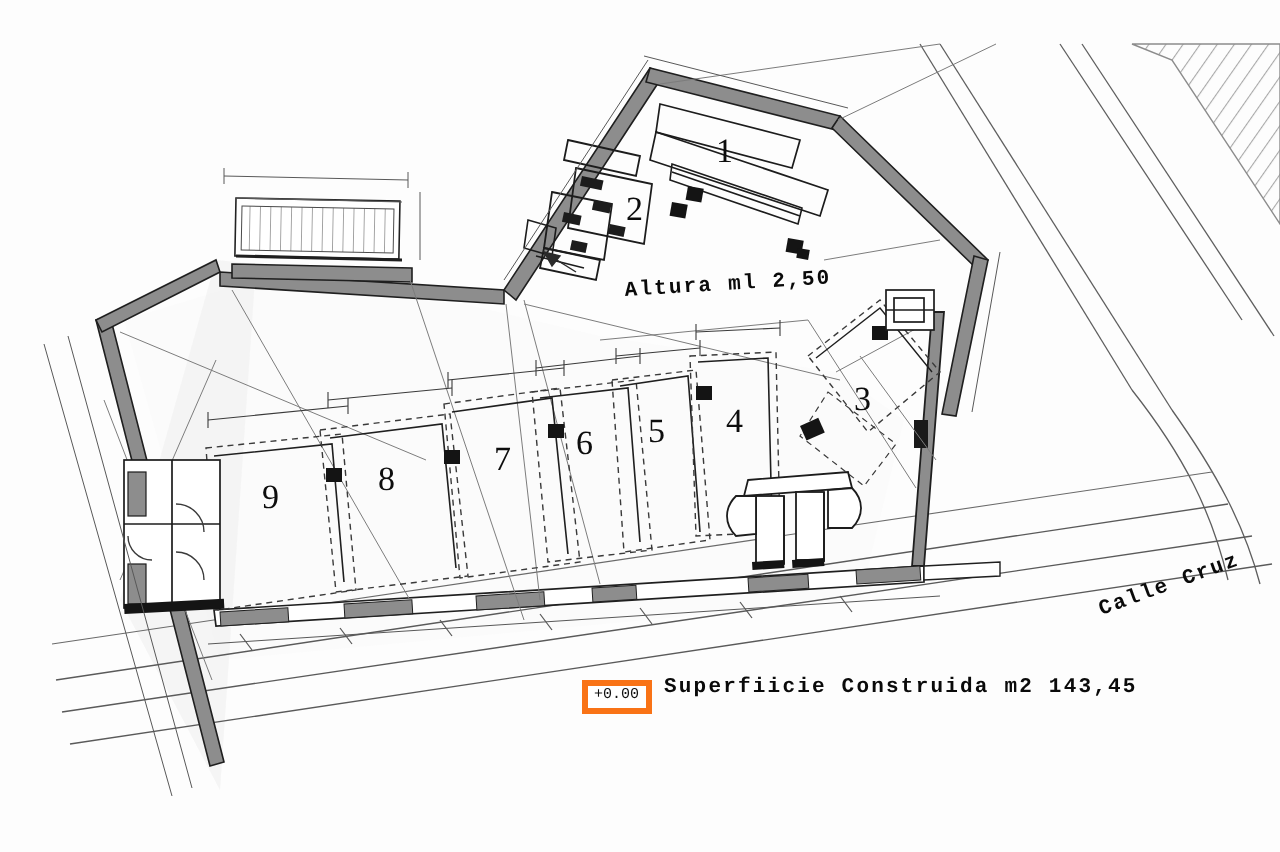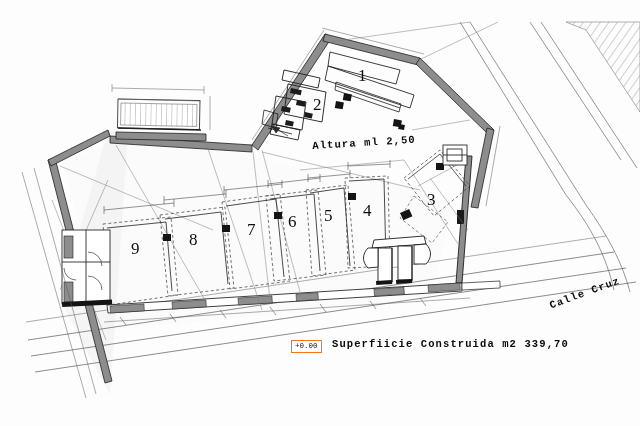--- a/index.html
+++ b/index.html
@@ -27,21 +27,21 @@
   }
   .note-big{
     font-size:10.5px;
     font-family:"Liberation Mono", monospace;
     color:#0a0a0a;
     letter-spacing:1.1px;
     font-weight:bold;
   }
   .lvl-box{
     position:absolute;
-    border:1px solid #f97316;
+    border:3px solid #f97316;
     background:#ffffff;
     font-family:"Liberation Mono", monospace;
     font-size:7.5px;
     color:#111;
     padding:1px 3px 1px 3px;
     line-height:9px;
     letter-spacing:0px;
   }
 </style>
 </head>
@@ -330,19 +330,19 @@
 <div class="lbl unit-num" style="left:427px;top:190px;">3</div>
 <div class="lbl unit-num" style="left:363px;top:201px;">4</div>
 <div class="lbl unit-num" style="left:324px;top:206px;">5</div>
 <div class="lbl unit-num" style="left:288px;top:212px;">6</div>
 <div class="lbl unit-num" style="left:247px;top:220px;">7</div>
 <div class="lbl unit-num" style="left:189px;top:230px;">8</div>
 <div class="lbl unit-num" style="left:131px;top:239px;">9</div>
 
 <div class="lbl note-big" style="left:312px;top:140px;transform:rotate(-3.5deg);transform-origin:left top;">Altura  ml  2,50</div>
 
-<div class="lbl note-big" style="left:332px;top:338px;">Superfiicie Construida  m2 339,70</div>
+<div class="lbl note-big" style="left:332px;top:338px;">Superfiicie Construida  m2 143,45</div>
 
 <div class="lbl note-big" style="left:548px;top:300px;transform:rotate(-20deg);transform-origin:left top;">Calle Cruz</div>
 
 <div class="lvl-box" style="left:291px;top:340px;">+0.00</div>
 
 </div>
 
 </body></html>

